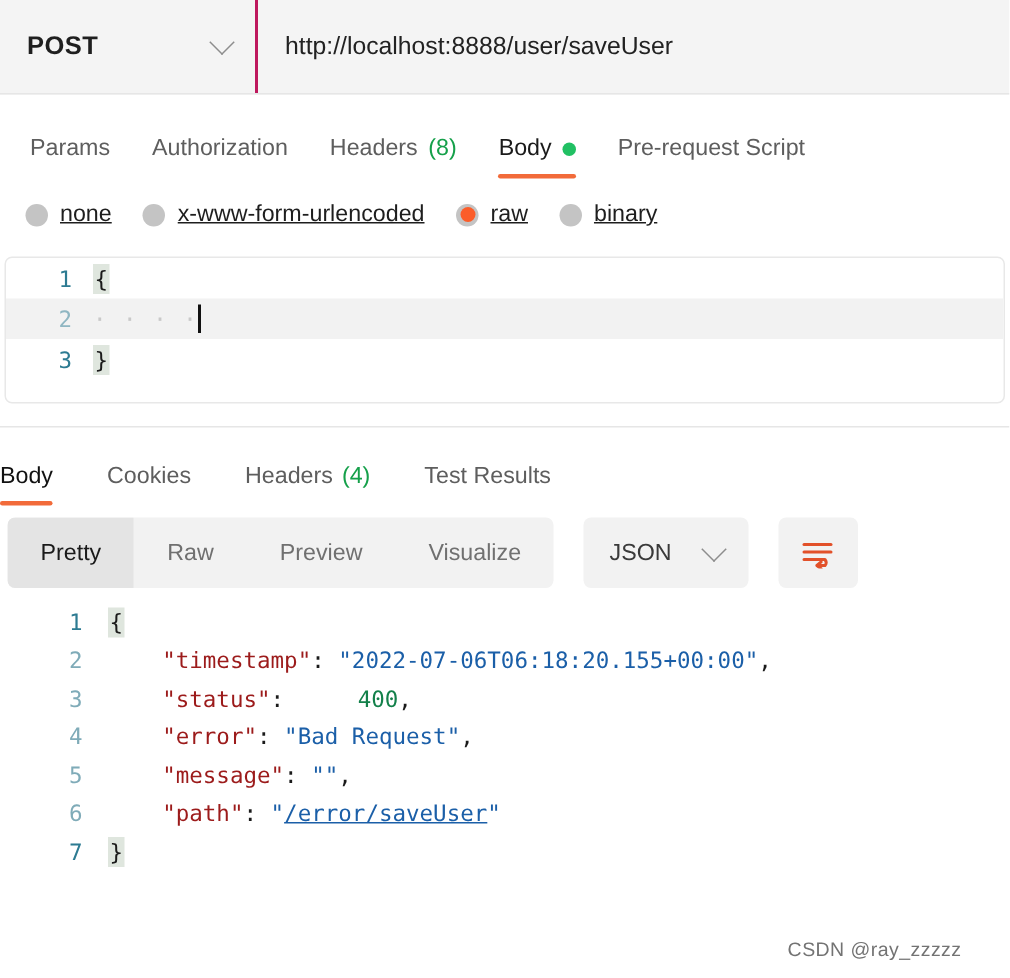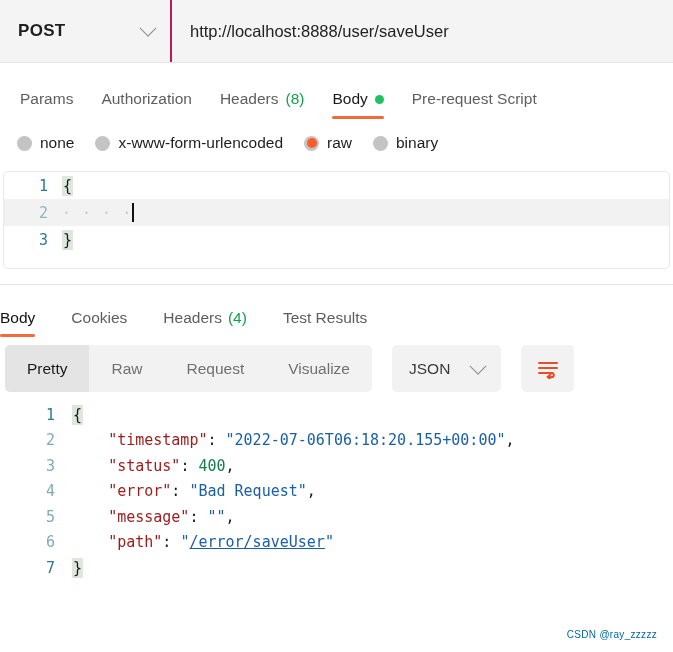--- a/index.html
+++ b/index.html
@@ -107,20 +107,21 @@
   }
   .radio-opt {
     display: flex;
     align-items: center;
     gap: 8px;
     padding-right: 12px;
     cursor: pointer;
     font-size: 15.5px;
     color: #1e1e1e;
     white-space: nowrap;
+    text-decoration: underline;
   }
   .radio {
     width: 15px; height: 15px;
     border-radius: 50%;
     background: #c4c4c4;
     box-sizing: border-box;
     flex: none;
   }
   .radio.sel {
     background: #c4c4c4;
@@ -298,31 +299,31 @@
     text-align: right;
     padding-right: 17px;
     box-sizing: border-box;
     color: #2d7b92;
     flex: none;
   }
   .jgut.dim { color: #7fabb8; }
   .jtext { white-space: pre; }
   .k { color: #9c1b1b; }
   .s { color: #1b5fa8; }
-  .n { color: #13804a; }
+  .n { color: #13804a; margin-left: 40px; }
   .p { color: #1a1a1a; }
   .lnk { color: #1b5fa8; text-decoration: underline; }
 
   
   .watermark {
     position: absolute;
-    right: 16px;
+    right: 32px;
     bottom: 12px;
-    font-size: 10px;
-    color: #0369a1;
+    font-size: 13px;
+    color: #737373;
     letter-spacing: 0.3px;
   }
 </style>
 </head>
 <body>
 
 <div class="url-bar">
   <div class="method-select">
     <span class="method-label">POST</span>
     <span class="chev"></span>
@@ -399,21 +400,21 @@
     </div>
     <div class="restab">
       <span>Test Results</span>
     </div>
   </div>
 
 <div class="view-toolbar">
   <div class="segctl" id="segctl">
       <div class="seg active">Pretty</div>
       <div class="seg">Raw</div>
-      <div class="seg">Request</div>
+      <div class="seg">Preview</div>
       <div class="seg">Visualize</div>
     </div>
   <div class="fmt-select">
     <span>JSON</span>
     <span class="chev"></span>
   </div>
   <div class="wrap-btn">
     <svg width="24" height="20" viewBox="0 0 24 20">
       <line x1="3" y1="4" x2="21" y2="4" stroke="#e2512a" stroke-width="2" stroke-linecap="round"></line>
       <line x1="3" y1="9" x2="21" y2="9" stroke="#e2512a" stroke-width="2" stroke-linecap="round"></line>

